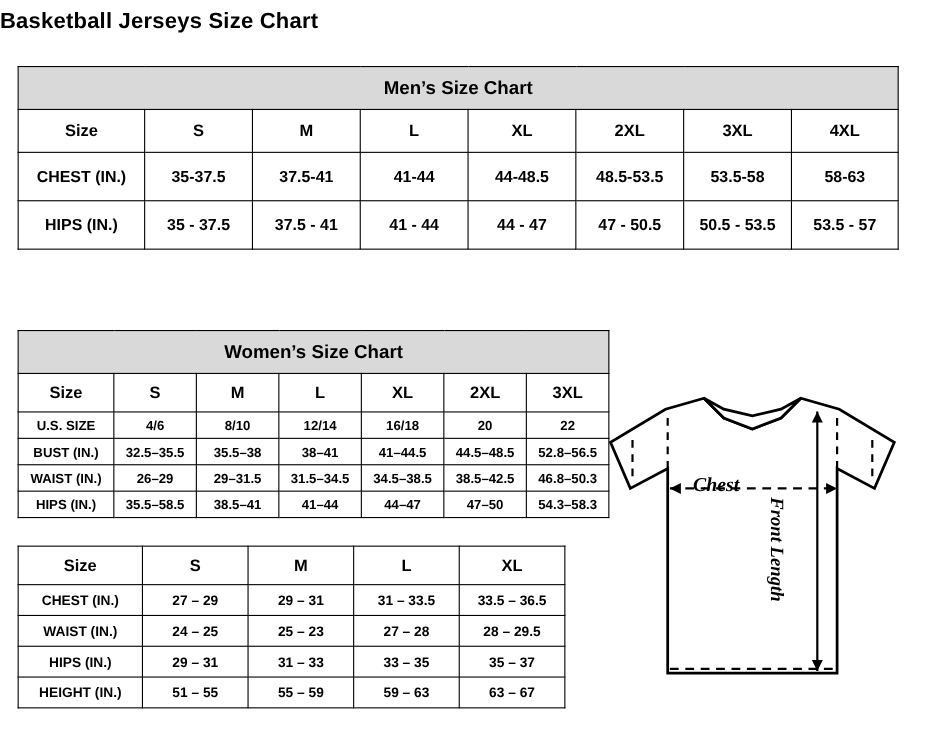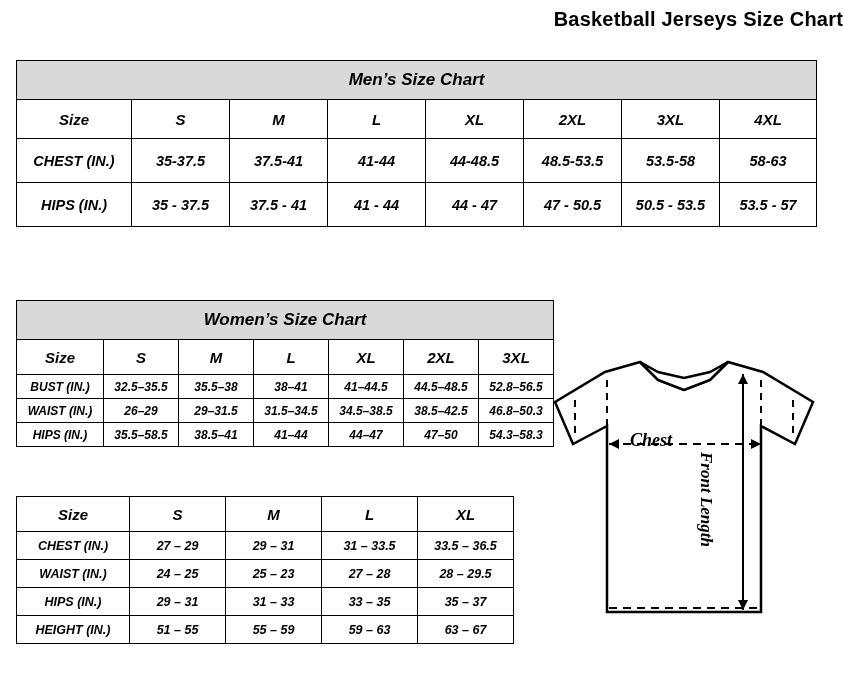--- a/index.html
+++ b/index.html
@@ -13,30 +13,29 @@
     position: relative;
     font-family: "Liberation Sans", sans-serif;
     color: #000000;
     overflow: hidden;
   }
   .page-title {
     position: absolute;
     left: 0;
     top: 8px;
     width: 843px;
-    text-align: right;
+    text-align: left;
     font-size: 20px;
     font-weight: bold;
     letter-spacing: 0.2px;
   }
 
   table {
     border-collapse: collapse;
     table-layout: fixed;
-    font-style: italic;
   }
   table td, table th {
     border: 1px solid #000000;
     text-align: center;
     vertical-align: middle;
     font-weight: bold;
     background: #ffffff;
     padding: 0;
   }
   .caption-cell {
@@ -183,20 +182,29 @@
       <td class="caption-cell" colspan="7">Women’s Size Chart</td>
     </tr>
     <tr>
       <td class="head-cell">Size</td>
       <td class="head-cell">S</td>
       <td class="head-cell">M</td>
       <td class="head-cell">L</td>
       <td class="head-cell">XL</td>
       <td class="head-cell">2XL</td>
       <td class="head-cell">3XL</td>
+    </tr>
+    <tr>
+      <td class="row-label">U.S.  SIZE</td>
+      <td class="val">4/6</td>
+      <td class="val">8/10</td>
+      <td class="val">12/14</td>
+      <td class="val">16/18</td>
+      <td class="val">20</td>
+      <td class="val">22</td>
     </tr>
     <tr>
       <td class="row-label">BUST  (IN.)</td>
       <td class="val">32.5–35.5</td>
       <td class="val">35.5–38</td>
       <td class="val">38–41</td>
       <td class="val">41–44.5</td>
       <td class="val">44.5–48.5</td>
       <td class="val">52.8–56.5</td>
     </tr>

